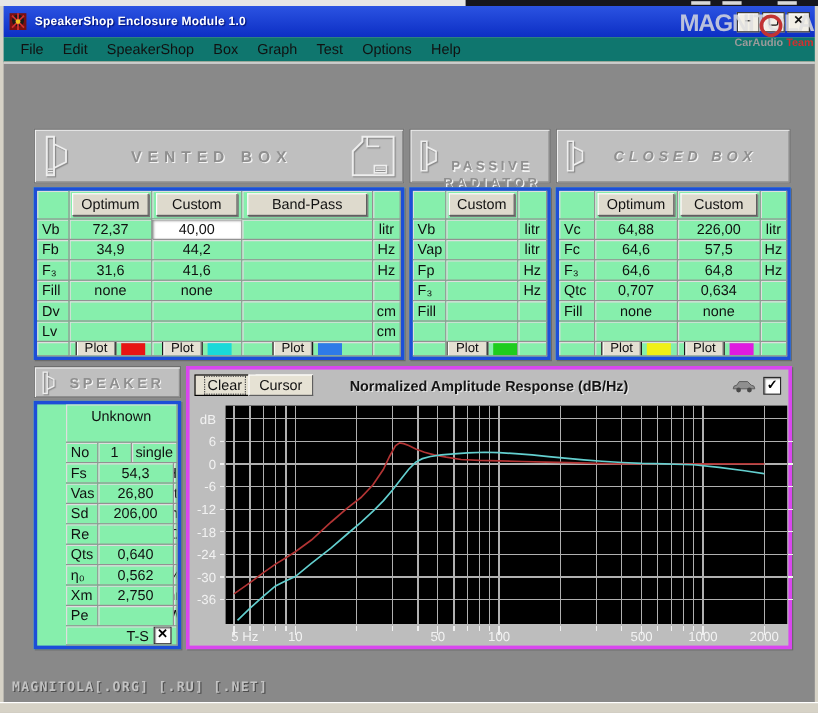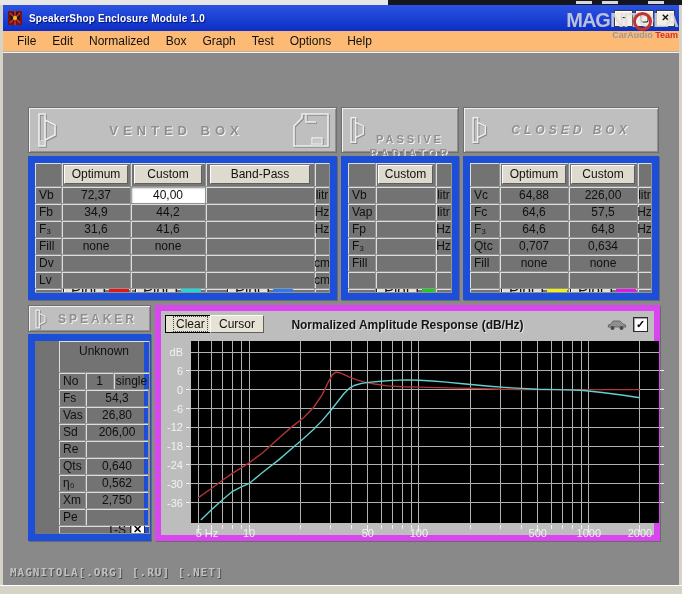--- a/index.html
+++ b/index.html
@@ -17,21 +17,21 @@
             background:linear-gradient(#2b53e2,#0c2ec4);
             display:flex;align-items:center;padding:0 4px;box-sizing:border-box;}
   .title-text{color:#fff;font-weight:bold;font-size:10px;margin-left:6px;
               text-shadow:1px 1px 1px #001070;letter-spacing:.2px;}
   .app-icon{width:16px;height:16px;flex:0 0 16px;}
   .winbtns{margin-left:auto;display:flex;gap:2px;}
   .winbtn{width:17px;height:15px;background:#f2efe6;border:1px solid #3a3a3a;
           box-shadow:inset 1px 1px 0 #fff;display:flex;align-items:center;justify-content:center;
           font-size:10px;font-weight:bold;color:#111;line-height:1;}
 
-  .menubar{left:3px;top:31px;width:676px;height:21px;background:#fdba74;
+  .menubar{left:3px;top:31px;width:676px;height:21px;background:#0f766e;
            display:flex;align-items:center;padding-left:6px;box-sizing:border-box;
            border-bottom:1px solid #b8b4a4;}
   .menu-item{font-size:12px;color:#111;padding:2px 8px;cursor:default;}
 
   .client{left:3px;top:52px;width:676px;height:533px;background:#898989;
           border-top:1px solid #f2f2f2;box-sizing:border-box;}
   .bottom-strip{left:0;top:585px;width:682px;height:9px;background:#d6d2c6;border-top:1px solid #fff;}
 
   
   .watermark{right:4px;top:9px;width:118px;z-index:50;text-align:right;pointer-events:none;}
@@ -45,48 +45,48 @@
 
   
   .banner{background:#bfbfbf;border:1px solid #6e6e6e;
           box-shadow:inset 1px 1px 0 #f0f0f0, inset -1px -1px 0 #8f8f8f;
           display:flex;align-items:center;box-sizing:border-box;padding:0 6px;}
   .engraved{font-weight:bold;color:#8f8f8f;text-shadow:1px 1px 0 #f4f4f4;}
   .banner-title{flex:1;text-align:center;font-size:13px;letter-spacing:5px;}
   .banner-title-sm{flex:1;text-align:center;font-size:11px;letter-spacing:3px;line-height:1.25;margin-top:34px;}
   .bicon{flex:0 0 auto;filter:drop-shadow(1px 1px 0 #8a8a8a);}
 
-  .tablebox{background:#737373;border:7px solid #1d4ed8;box-sizing:border-box;
+  .tablebox{background:#86efac;border:3px solid #1d4ed8;box-sizing:border-box;
             box-shadow:1px 1px 0 #6a6a6a;display:grid;}
   .c{border-right:1px solid #929292;border-bottom:1px solid #929292;
      box-shadow:inset 1px 1px 0 #dedede;display:flex;align-items:center;justify-content:center;
      font-size:12px;color:#101010;box-sizing:border-box;overflow:hidden;}
   .c.lbl{justify-content:flex-start;padding-left:4px;}
   .c.white{background:#fff;box-shadow:inset 1px 1px 2px #8a8a8a;font-weight:normal;}
   .colbtn{background:#dedacd;border:1px solid;border-color:#fdfdfd #5f5f5f #5f5f5f #fdfdfd;
           box-shadow:1px 1px 0 #787878;font-size:12px;color:#111;text-align:center;
           width:90%;padding:2px 0;line-height:1.1;}
   .plotwrap{gap:4px;}
   .plotbtn{background:#e4e0d2;border:1px solid #1c1c1c;
            box-shadow:inset 1px 1px 0 #fff, inset -1px -1px 0 #8a8a8a;
-           font-size:15px;color:#111;padding:0 7px;height:15px;line-height:14px;}
+           font-size:11px;color:#111;padding:0 7px;height:15px;line-height:14px;}
   .swatch{width:20px;height:10px;}
 
   
   .nocellwrap{display:flex;width:100%;height:100%;}
   .nobox{border-right:1px solid #929292;box-shadow:inset 1px 1px 0 #dedede;
          display:flex;align-items:center;justify-content:center;font-size:12px;}
   .tsrow{display:flex;align-items:center;justify-content:flex-end;gap:4px;padding-right:4px;}
   .chk{width:13px;height:13px;background:#fff;border:1px solid #2a2a2a;
        box-shadow:inset 1px 1px 1px #9a9a9a;display:flex;align-items:center;justify-content:center;
        font-size:11px;font-weight:bold;color:#000;line-height:1;}
 
   
   .graphpanel{left:155px;top:305px;width:505px;height:236px;background:#bdbdbd;
-              border:6px solid #d946ef;box-sizing:border-box;box-shadow:1px 1px 0 #6a6a6a;}
+              border:3px solid #d946ef;box-sizing:border-box;box-shadow:1px 1px 0 #6a6a6a;}
   .gbtn{position:absolute;top:4px;background:#e6e2d4;border:1px solid;
         border-color:#fdfdfd #5f5f5f #5f5f5f #fdfdfd;font-size:12px;color:#111;
         padding:1px 8px;}
   .gbtn.default{border:1px solid #000;box-shadow:0 0 0 1px #e6e2d4 inset;}
   .gbtn.default .inner{outline:1px dotted #444;padding:0 2px;}
   .gtitle{position:absolute;top:7px;left:50%;transform:translateX(-50%);
           font-size:12px;font-weight:bold;color:#141414;text-shadow:1px 1px 0 #e6e6e6;
           white-space:nowrap;}
   .car{position:absolute;right:26px;top:8px;}
   .gchk{position:absolute;right:6px;top:6px;}
@@ -118,21 +118,21 @@
   <div class="winbtns">
     <div class="winbtn">–</div>
     <div class="winbtn">▢</div>
     <div class="winbtn">✕</div>
   </div>
 </div>
 
 <div class="abs menubar">
   <span class="menu-item">File</span>
   <span class="menu-item">Edit</span>
-  <span class="menu-item">Normalized</span>
+  <span class="menu-item">SpeakerShop</span>
   <span class="menu-item">Box</span>
   <span class="menu-item">Graph</span>
   <span class="menu-item">Test</span>
   <span class="menu-item">Options</span>
   <span class="menu-item">Help</span>
 </div>
 
 <div class="abs watermark">
   <div class="wm-brand">
     <span>MAGNITOLA</span>

